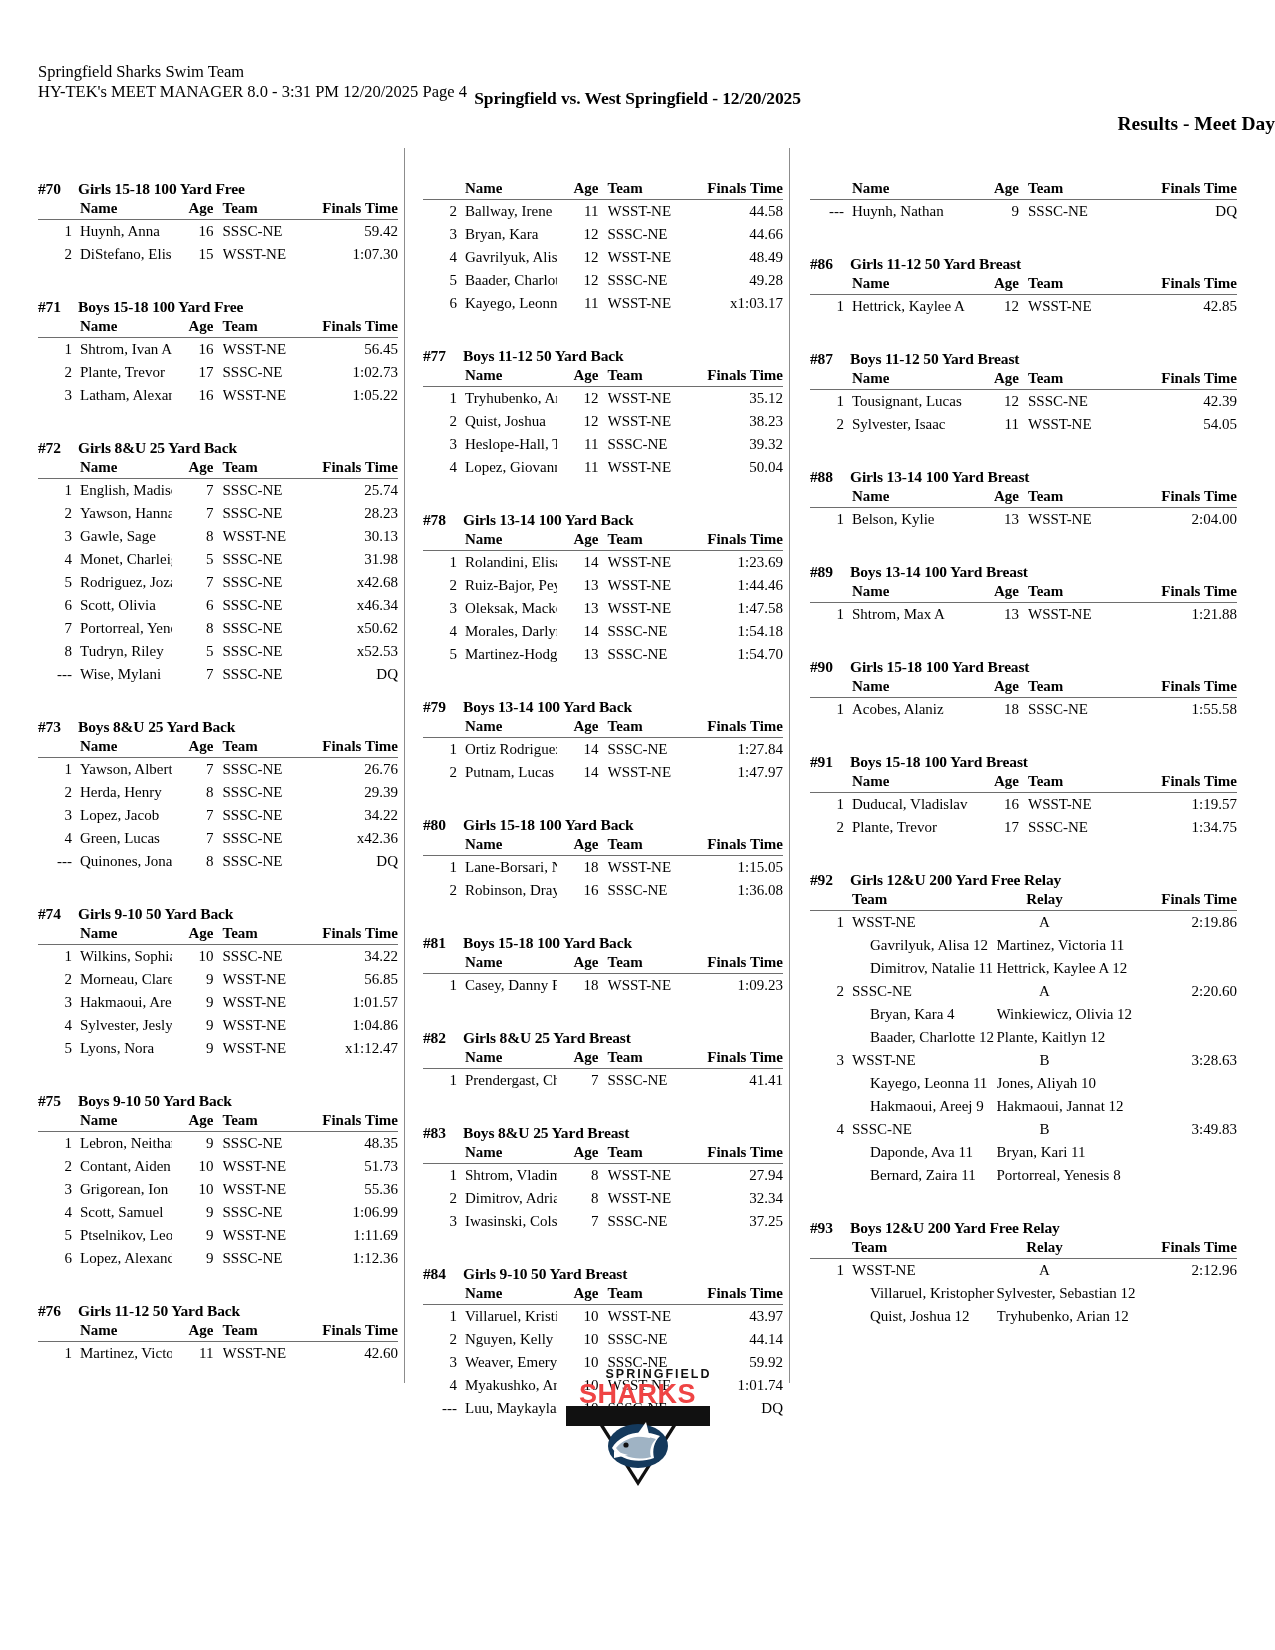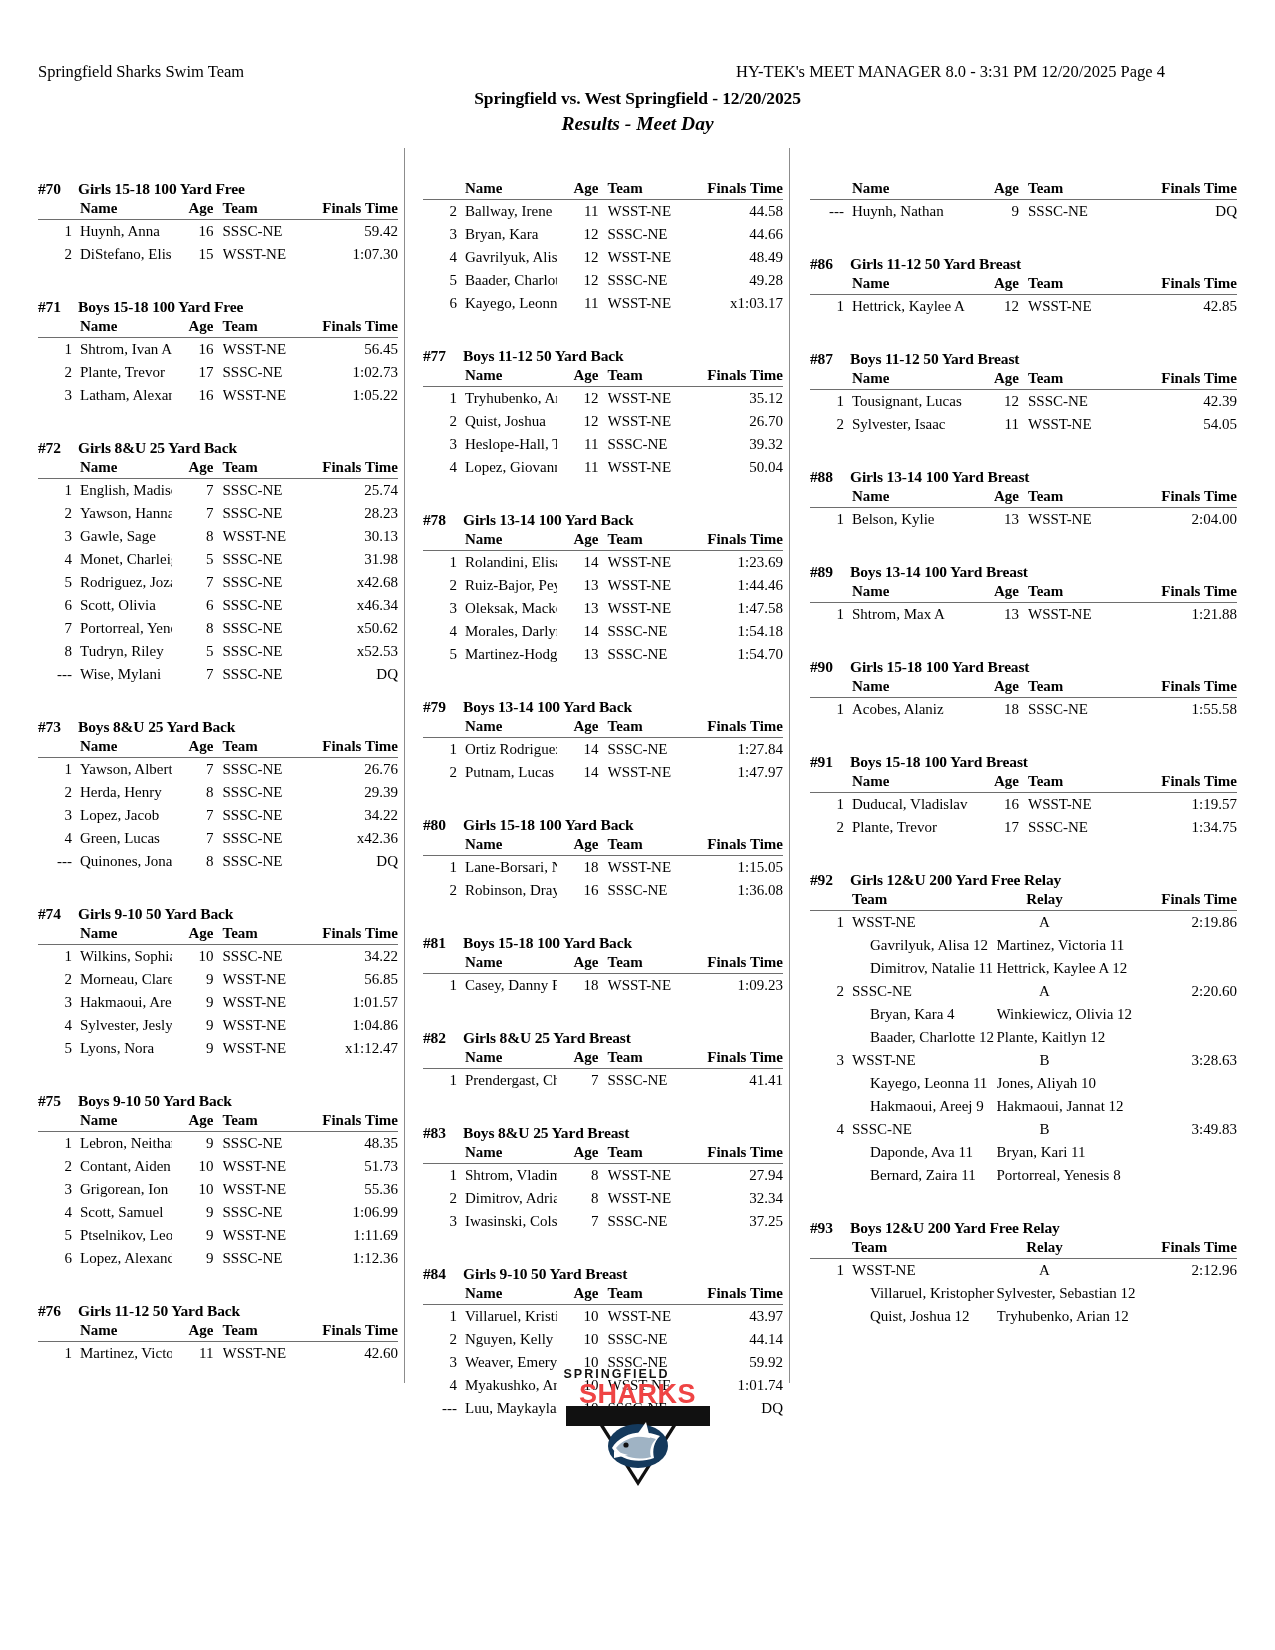--- a/index.html
+++ b/index.html
@@ -27,43 +27,43 @@
   .hdr-row {
     position: absolute;
     top: 62px;
     left: 38px;
     right: 38px;
     height: 22px;
     font-size: 16.5px;
     display: flex;
     justify-content: space-between;
     align-items: baseline;
+    flex-direction: column;
   }
   .hdr-left { white-space: nowrap; }
   .hdr-right { white-space: nowrap; margin-right: 72px; }
 
   .meet-title {
     position: absolute;
     top: 88px;
     left: 0;
     width: 1275px;
     text-align: center;
     font-size: 17.5px;
     font-weight: bold;
     letter-spacing: -0.1px;
   }
   .results-title {
     position: absolute;
     top: 113px;
     left: 0;
     width: 1275px;
-    text-align: center;
+    text-align: right;
     font-size: 19.5px;
     font-weight: bold;
-    font-style: italic;
   }
 
   
   .columns {
     position: absolute;
     top: 148px;
     left: 0;
     width: 1275px;
     height: 1235px;
     display: flex;
@@ -147,21 +147,21 @@
     width: 148px;
     height: 126px;
   }
   .logo-top-text {
     font-family: "Liberation Sans", sans-serif;
     font-size: 12.5px;
     font-weight: bold;
     letter-spacing: 2.0px;
     color: #111;
     line-height: 13px;
-    text-align: left;
+    text-align: right;
   }
   .logo-main-text {
     font-family: "Liberation Sans", sans-serif;
     font-size: 27px;
     font-weight: bold;
     letter-spacing: 0.5px;
     color: #ef4444;
     line-height: 27px;
     text-align: center;
   }
@@ -586,21 +586,21 @@
                 <td class="c-name">Tryhubenko, Arian</td>
                 <td class="c-age">12</td>
                 <td class="c-team">WSST-NE</td>
                 <td class="c-time">35.12</td>
               </tr>
               <tr>
                 <td class="c-place">2</td>
                 <td class="c-name">Quist, Joshua</td>
                 <td class="c-age">12</td>
                 <td class="c-team">WSST-NE</td>
-                <td class="c-time">26.70</td>
+                <td class="c-time">38.23</td>
               </tr>
               <tr>
                 <td class="c-place">3</td>
                 <td class="c-name">Heslope-Hall, Tyrese</td>
                 <td class="c-age">11</td>
                 <td class="c-team">SSSC-NE</td>
                 <td class="c-time">39.32</td>
               </tr>
               <tr>
                 <td class="c-place">4</td>

